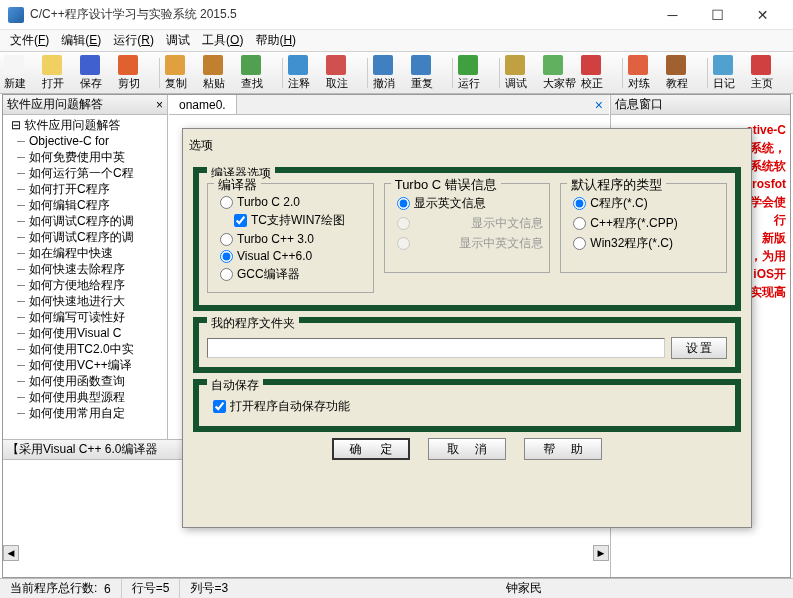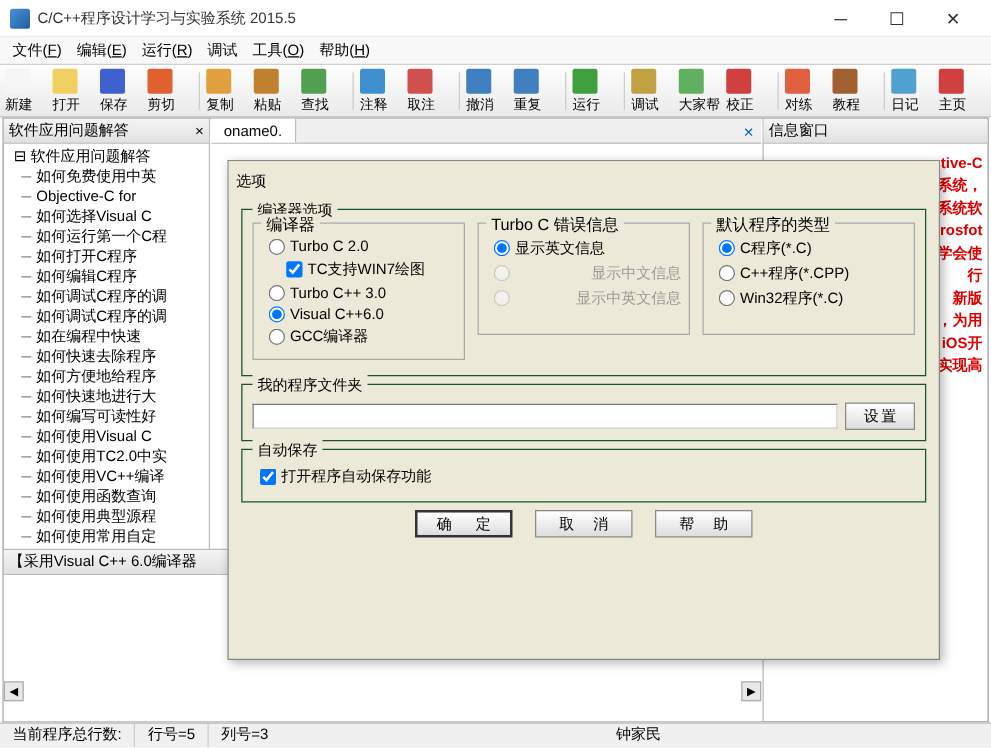--- a/index.html
+++ b/index.html
@@ -42,39 +42,39 @@
 .info .red { color: #d00; font-weight: bold; }
 
 .centerpanel { position: absolute; left: 166px; right: 181px; top: 0; bottom: 0; }
 .tabbar { height: 20px; background: #f0f0f0; border-bottom: 1px solid #bbb; display: flex; align-items: center; }
 .tab { padding: 0 10px; height: 100%; display: flex; align-items: center; background: #fff; border-right: 1px solid #bbb; font-size: 12px; }
 .tabbar .x { margin-left: auto; margin-right: 6px; color: #06c; cursor: pointer; font-size: 14px; }
 
 
 .dialog { position: absolute; left: 182px; top: 128px; width: 570px; height: 400px; background: #ece9d8; border: 1px solid #888; box-shadow: 2px 2px 8px rgba(0,0,0,0.3); z-index: 10; }
 .dlgtitle { height: 22px; padding: 16px 6px; display: flex; align-items: center; font-size: 12px; background: #ece9d8; }
-.fieldset { border: 1px solid #14532d; margin: 6px 10px; padding: 10px 8px 8px; position: relative; }
+.fieldset { border: 6px solid #14532d; margin: 6px 10px; padding: 10px 8px 8px; position: relative; }
 .fieldset > legend { position: absolute; top: -8px; left: 8px; background: #ece9d8; padding: 0 4px; font-size: 12px; }
 .row3 { display: flex; gap: 10px; }
 .col { flex: 1; }
 .subgroup { border: 1px solid #aaa; padding: 8px 6px 6px; position: relative; margin-bottom: 4px; }
 .subgroup > .sublegend { position: absolute; top: -8px; left: 6px; background: #ece9d8; padding: 0 4px; font-size: 13px; }
 .opt { display: flex; align-items: center; gap: 4px; font-size: 12px; margin: 3px 0 3px 6px; white-space: nowrap; }
 .opt.disabled { color: #999; justify-content: space-between; }
 .opt input { margin: 0; }
 .opt.indent { margin-left: 20px; align-items: center; }
 .pathrow { display: flex; gap: 6px; align-items: center; margin-top: 4px; }
 .pathrow input[type=text] { flex: 1; height: 20px; border: 1px inset #ccc; background: #fff; padding: 0 4px; font-size: 12px; }
 .dlgbtns { display: flex; gap: 18px; justify-content: center; margin-top: 6px; }
 .btn { width: 78px; height: 22px; border: 1px solid #888; background: linear-gradient(#fff,#ddd); font-size: 12px; cursor: pointer; letter-spacing: 6px; padding-left: 6px; }
 .btn.small { width: 56px; letter-spacing: 2px; padding-left: 2px; }
 
 
 .statusbar { position: absolute; left: 0; right: 0; bottom: 0; height: 20px; background: #f0f0f0; border-top: 1px solid #bbb; display: flex; align-items: center; font-size: 12px; }
-.statusbar .cell { padding: 0 10px; border-right: 1px solid #ccc; height: 100%; display: flex; align-items: center; flex-direction: column; }
+.statusbar .cell { padding: 0 10px; border-right: 1px solid #ccc; height: 100%; display: flex; align-items: center; }
 
 
 .scrollbtn { position: absolute; width: 16px; height: 16px; background: #e8e8e8; border: 1px solid #aaa; display: flex; align-items: center; justify-content: center; font-size: 9px; cursor: pointer; }
 </style>
 </head>
 <body>
 
 <div class="titlebar">
   <div class="title-icon"></div>
   <div class="title">C/C++程序设计学习与实验系统 2015.5</div>
@@ -182,23 +182,22 @@
 
 <div class="mainarea">
 
   <div class="leftpanel" style="bottom:138px;">
     <div class="panelhdr">
       <span>软件应用问题解答</span>
       <span class="x">×</span>
     </div>
     <div class="tree" id="tree">
         <div class="node root">软件应用问题解答</div>
+        <div class="node leaf">Objective-C for</div>
         <div class="node leaf">如何免费使用中英</div>
-        <div class="node leaf">Objective-C for</div>
-        <div class="node leaf">如何选择Visual C</div>
         <div class="node leaf">如何运行第一个C程</div>
         <div class="node leaf">如何打开C程序</div>
         <div class="node leaf">如何编辑C程序</div>
         <div class="node leaf">如何调试C程序的调</div>
         <div class="node leaf">如何调试C程序的调</div>
         <div class="node leaf">如在编程中快速</div>
         <div class="node leaf">如何快速去除程序</div>
         <div class="node leaf">如何方便地给程序</div>
         <div class="node leaf">如何快速地进行大</div>
         <div class="node leaf">如何编写可读性好</div>

